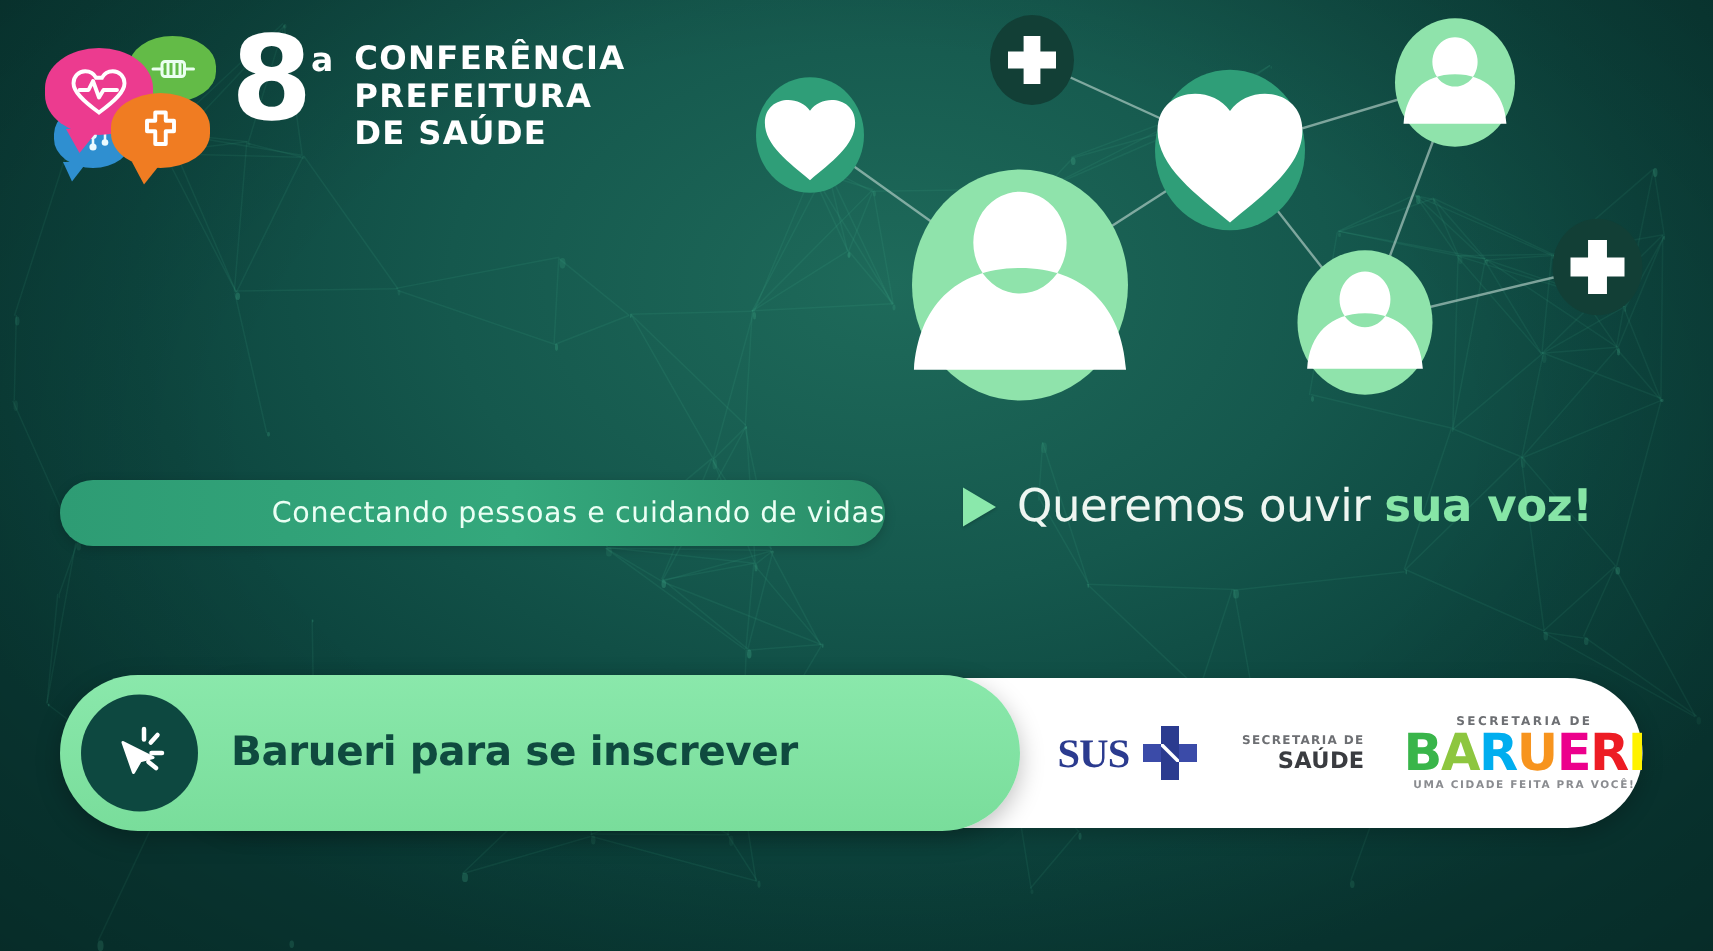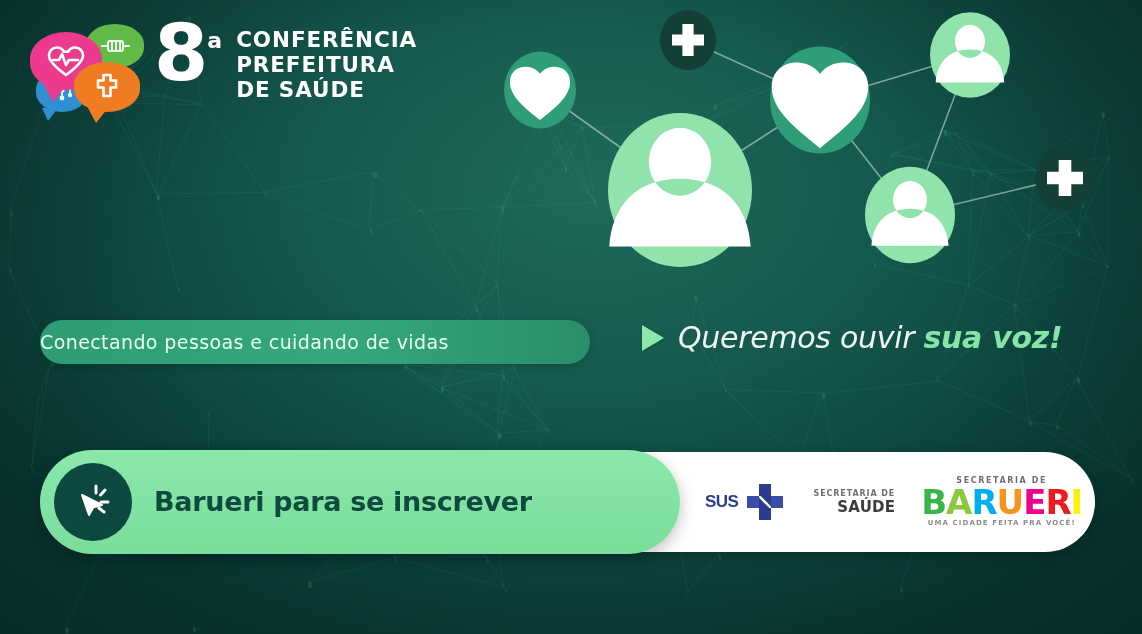--- a/index.html
+++ b/index.html
@@ -46,51 +46,51 @@
 
   
   #headline{position:absolute;left:40px;top:158px;}
   #hl1{font-size:41px;font-weight:700;color:#86e5a6;letter-spacing:-.5px;line-height:1;
        font-family:"DejaVu Sans", sans-serif;}
   #hl2{font-size:70px;font-weight:800;color:#ffffff;letter-spacing:-1.5px;line-height:1.02;margin-top:4px;
        font-family:"DejaVu Sans", sans-serif;}
 
   #subpill{position:absolute;left:40px;top:320px;height:44px;width:550px;border-radius:22px;
            background:linear-gradient(90deg,#2e9c74 0%,#34a87c 55%,#2a8e69 100%);
-           display:flex;align-items:center;justify-content:flex-start;
+           display:flex;align-items:center;justify-content:flex-end;
            box-shadow:0 2px 8px rgba(0,0,0,.18);}
   #subpill span{color:#eafff4;font-size:19px;letter-spacing:.4px;font-family:"DejaVu Sans", sans-serif;}
 
   
   #voice{position:absolute;left:642px;top:320px;display:flex;align-items:center;gap:14px;}
   #play-tri{width:0;height:0;border-left:22px solid #8ae8ab;border-top:13px solid transparent;
             border-bottom:13px solid transparent;filter:drop-shadow(0 1px 1px rgba(0,0,0,.2));}
-  #voice-text{font-size:30px;font-style:italic;color:#eef6f1;letter-spacing:-.3px;
+  #voice-text{font-size:30px;color:#eef6f1;letter-spacing:-.3px;
               font-family:"DejaVu Sans", sans-serif;}
   #voice-text b{color:#86e5a6;font-weight:800;}
 
   
   #network{position:absolute;left:480px;top:0px;width:662px;height:300px;}
 
   
   #white-bar{position:absolute;left:118px;top:452px;width:977px;height:100px;
              background:#ffffff;border-radius:50px;box-shadow:0 4px 14px rgba(0,0,0,.22);}
   #cta{position:absolute;left:40px;top:450px;width:640px;height:104px;border-radius:52px;
        background:linear-gradient(180deg,#8ae8ab 0%,#79dd9b 100%);
        display:flex;align-items:center;box-shadow:0 5px 16px rgba(0,0,0,.25);cursor:pointer;}
   #cta-icon{width:78px;height:78px;margin-left:14px;border-radius:50%;background:#0d4840;
             flex:0 0 auto;display:flex;align-items:center;justify-content:center;}
   #cta-text{margin-left:22px;color:#0f4a3f;font-weight:800;font-size:27px;line-height:1.16;
             letter-spacing:-.3px;font-family:"DejaVu Sans", sans-serif;}
 
   
   #logos{position:absolute;left:705px;top:470px;height:64px;display:flex;align-items:center;gap:26px;}
   .sus-wrap{display:flex;align-items:center;gap:5px;}
-  .sus-word{color:#2b3b8f;font-weight:800;font-size:17px;letter-spacing:-.5px;
-            font-family:Liberation Sans, sans-serif;}
+  .sus-word{color:#2b3b8f;font-weight:800;font-size:27px;letter-spacing:-.5px;
+            font-family:Liberation Serif, serif;}
   .sec-wrap{display:flex;flex-direction:column;align-items:flex-end;line-height:1;}
   .sec-top{color:#6d6f73;font-size:8px;letter-spacing:.9px;font-weight:600;
            font-family:"DejaVu Sans", sans-serif;}
   .sec-bot{color:#3a3c40;font-size:15px;font-weight:800;letter-spacing:.2px;margin-top:2px;
            font-family:"DejaVu Sans", sans-serif;}
   .bar-wrap{display:flex;flex-direction:column;align-items:center;line-height:1;}
   .bar-top{color:#6d6f73;font-size:8px;letter-spacing:1.6px;font-weight:700;
            font-family:"DejaVu Sans", sans-serif;}
   .bar-word{display:flex;font-size:34px;font-weight:800;letter-spacing:-1px;margin:1px 0;
             font-family:"DejaVu Sans", sans-serif;}

